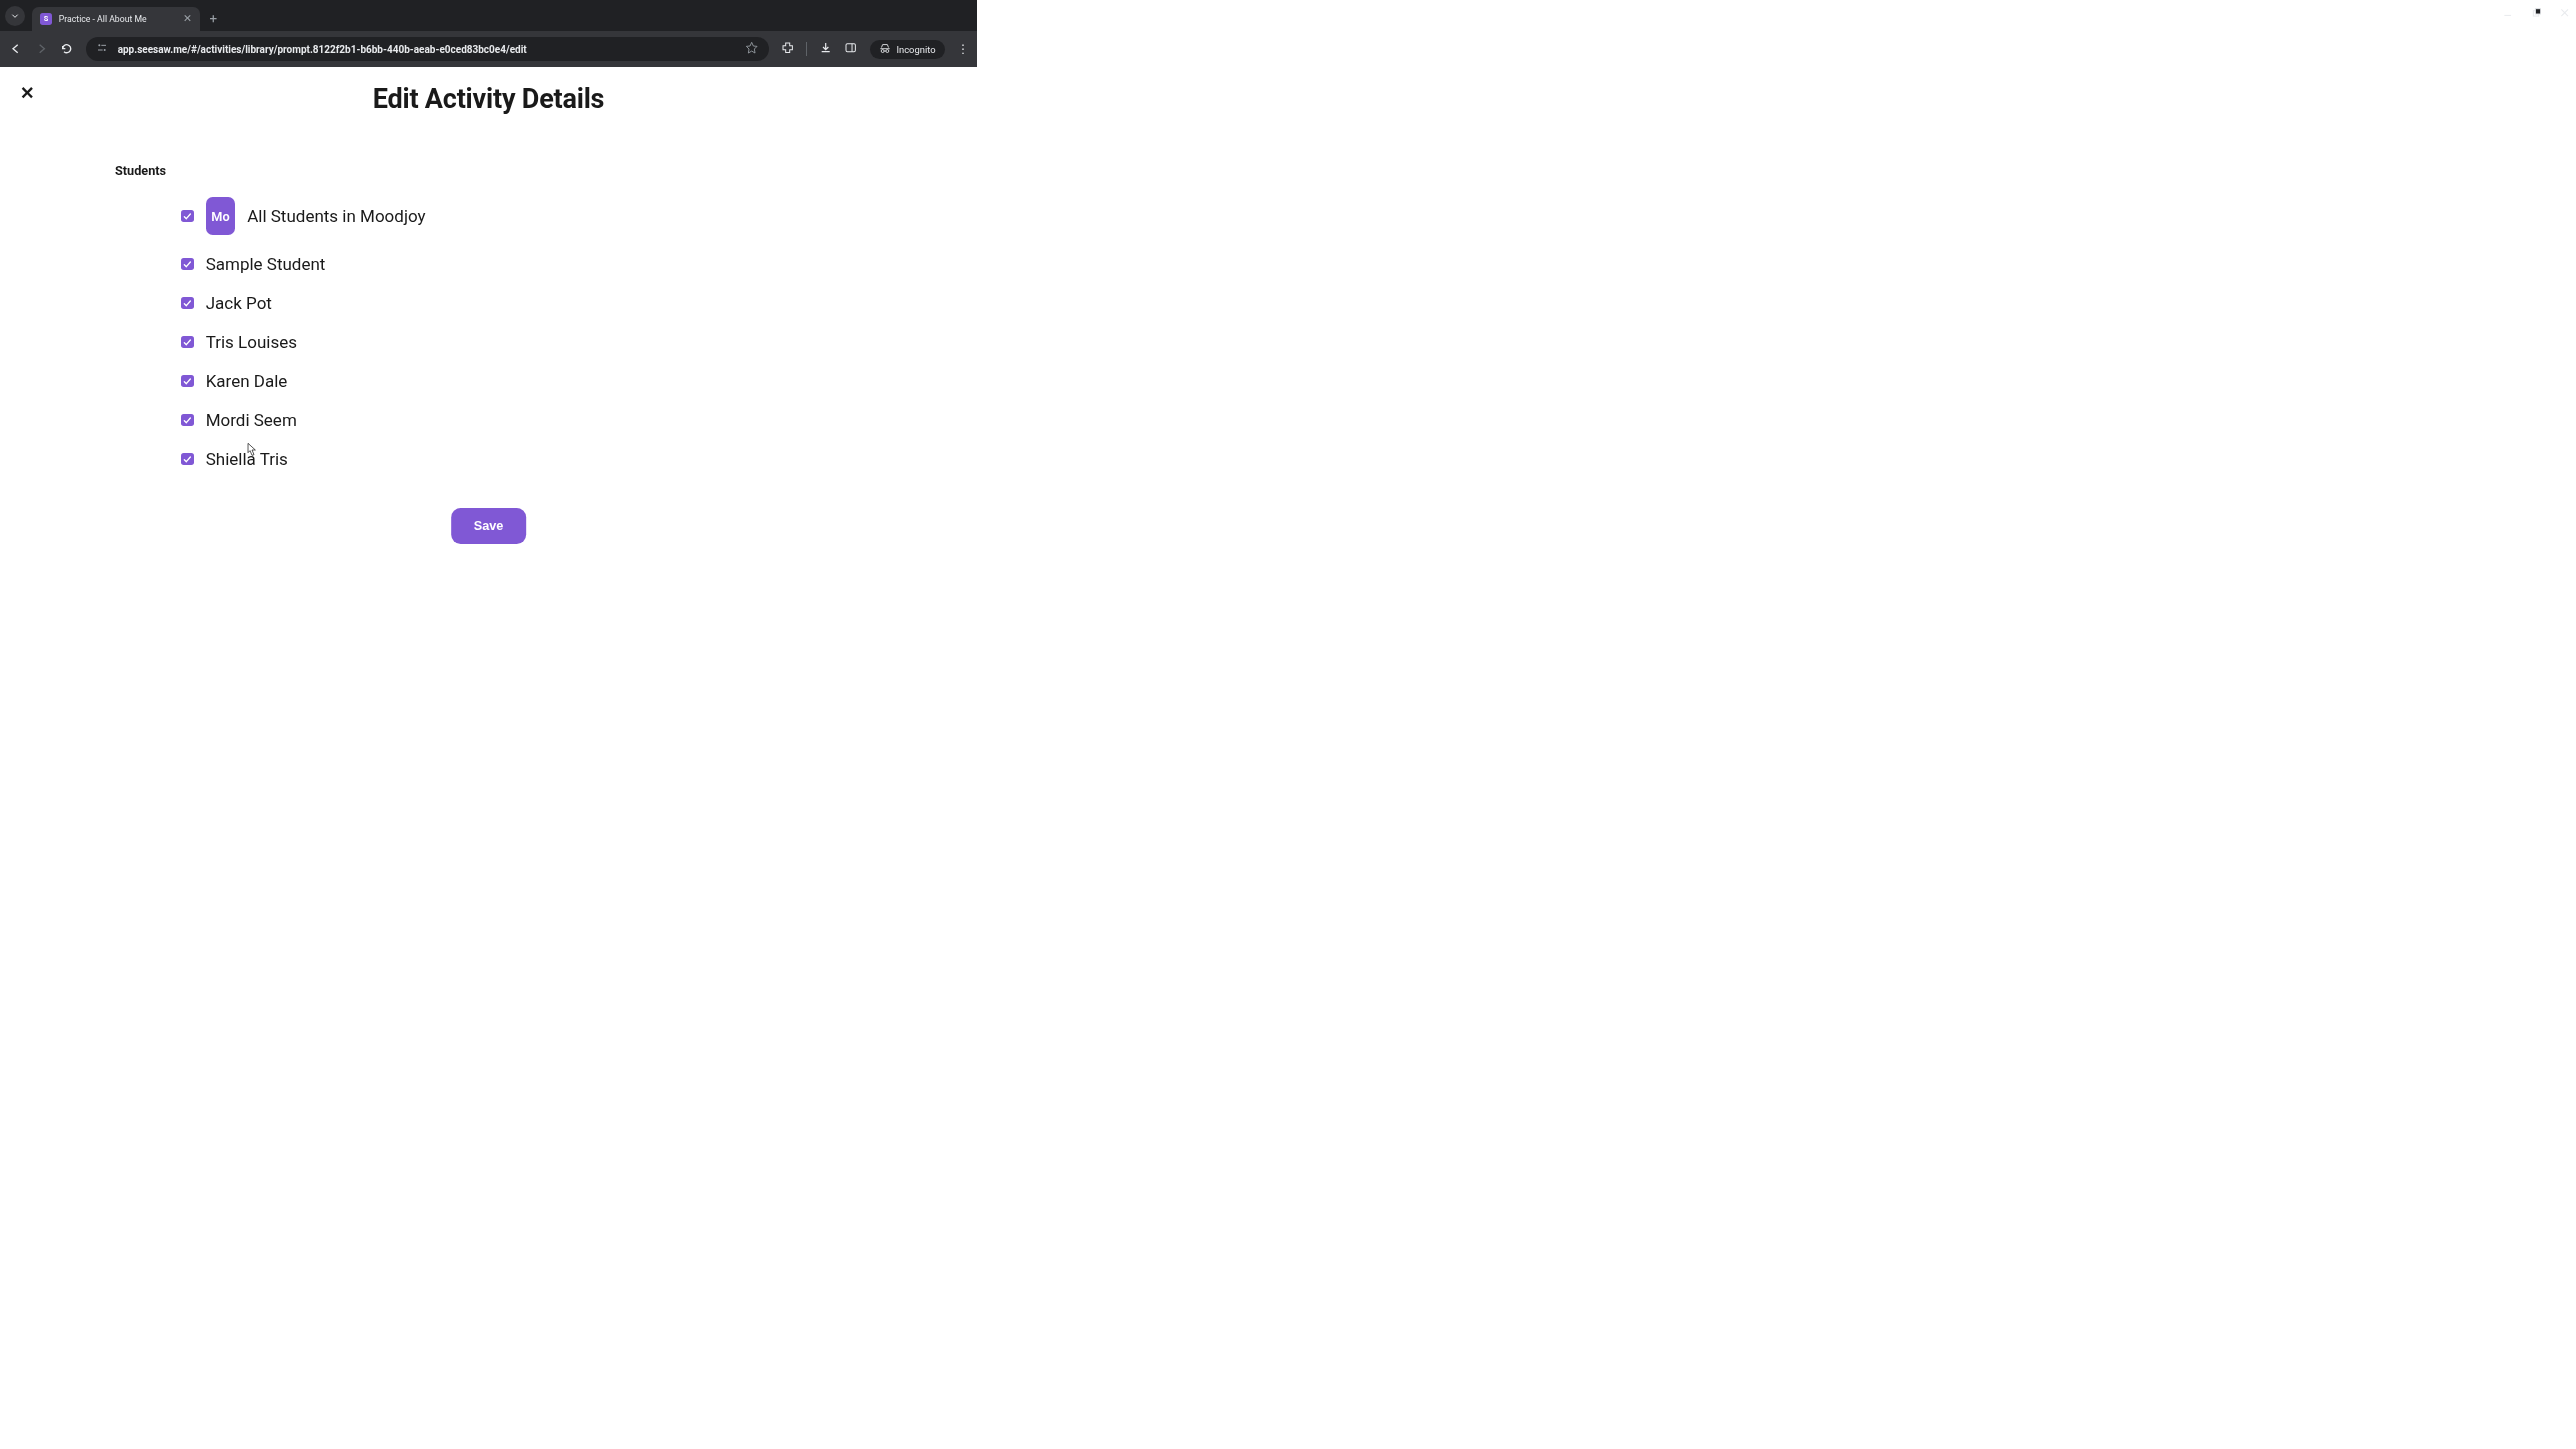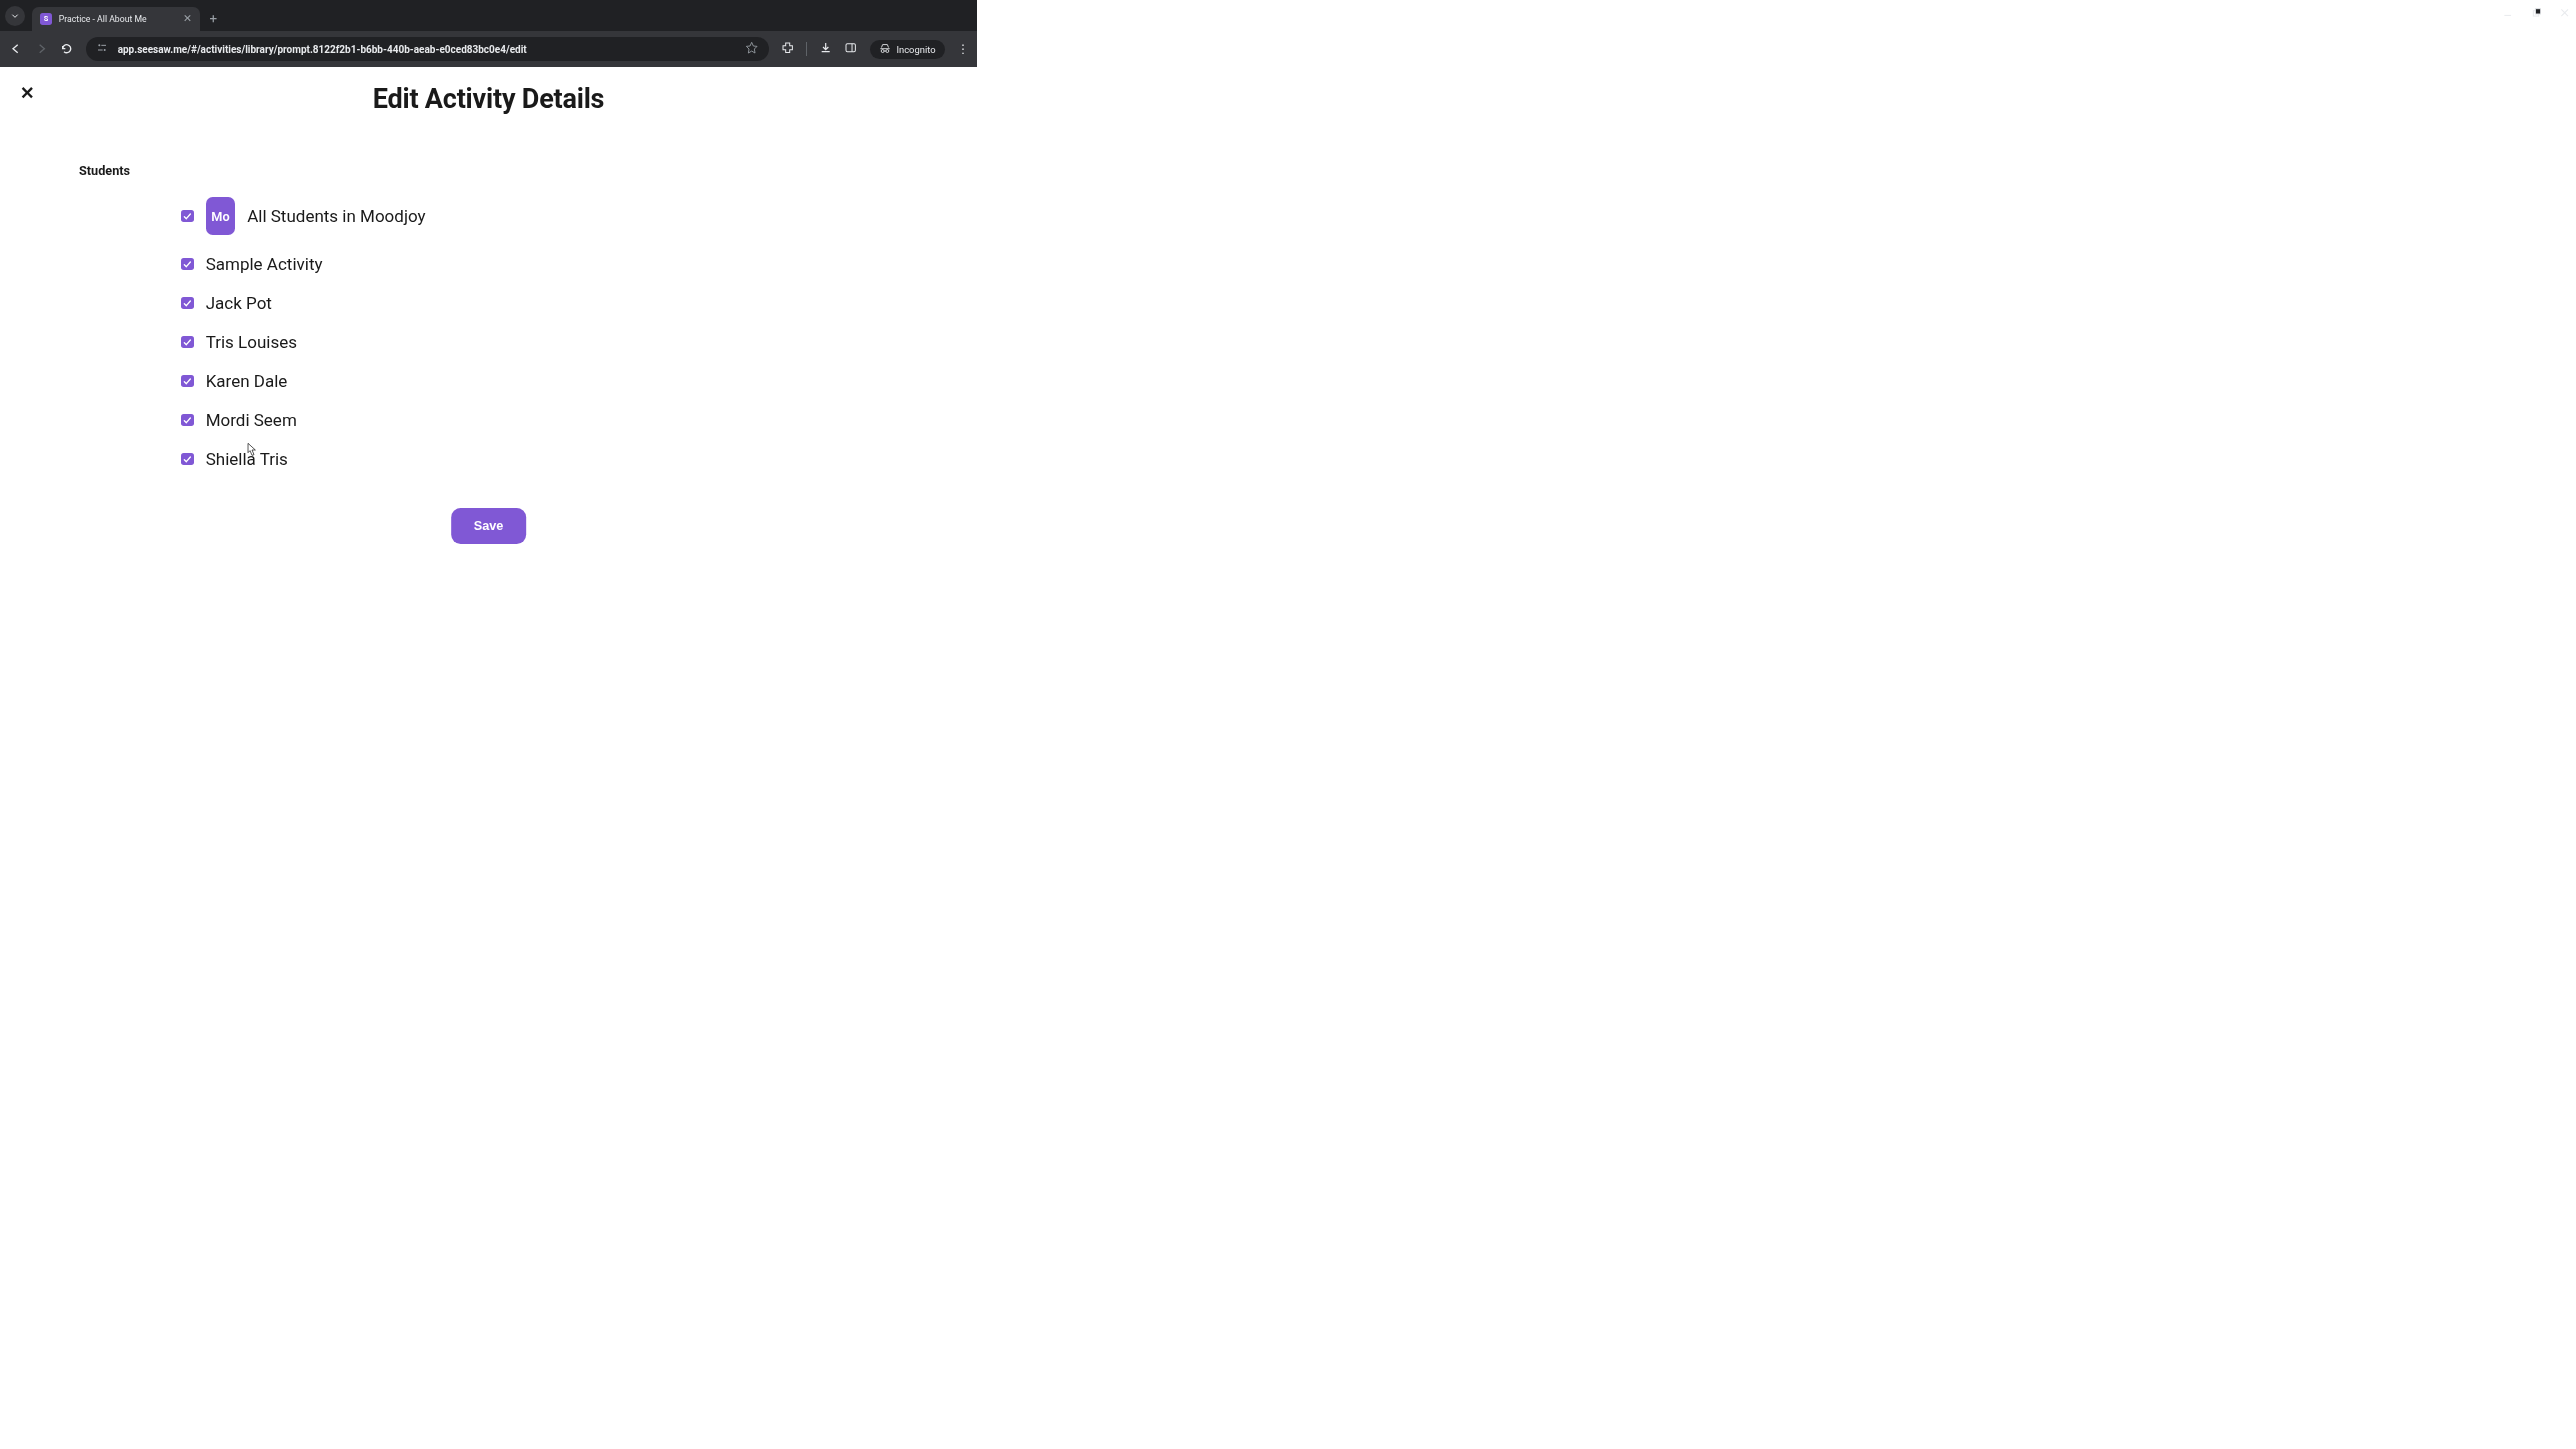--- a/index.html
+++ b/index.html
@@ -214,21 +214,21 @@
       font-weight: 700;
       color: #1a1a1a;
       padding-top: 16px;
       letter-spacing: -0.2px;
     }
     
     .section-label {
       font-size: 12.7px;
       font-weight: 700;
       color: #1a1a1a;
-      margin-left: 79px;
+      margin-left: 115px;
       margin-top: 48px;
     }
     
     .student-list {
       margin-left: 181px;
       margin-top: 19px;
     }
     
     .student-row {
       display: flex;
@@ -419,21 +419,21 @@
       <div class="class-badge">Mo</div>
       <span class="student-name">All Students in Moodjoy</span>
     </div>
 
     <div class="student-row">
       <div class="checkbox">
         <svg class="checkmark-svg" viewBox="0 0 13 13">
             <path d="M2 7 L5 10 L11 3" stroke="#fff" stroke-width="2" fill="none" stroke-linecap="round" stroke-linejoin="round"></path>
           </svg>
       </div>
-      <span class="student-name">Sample Activity</span>
+      <span class="student-name">Sample Student</span>
     </div>
 
     <div class="student-row">
       <div class="checkbox">
         <svg class="checkmark-svg" viewBox="0 0 13 13">
             <path d="M2 7 L5 10 L11 3" stroke="#fff" stroke-width="2" fill="none" stroke-linecap="round" stroke-linejoin="round"></path>
           </svg>
       </div>
       <span class="student-name">Jack Pot</span>
     </div>

